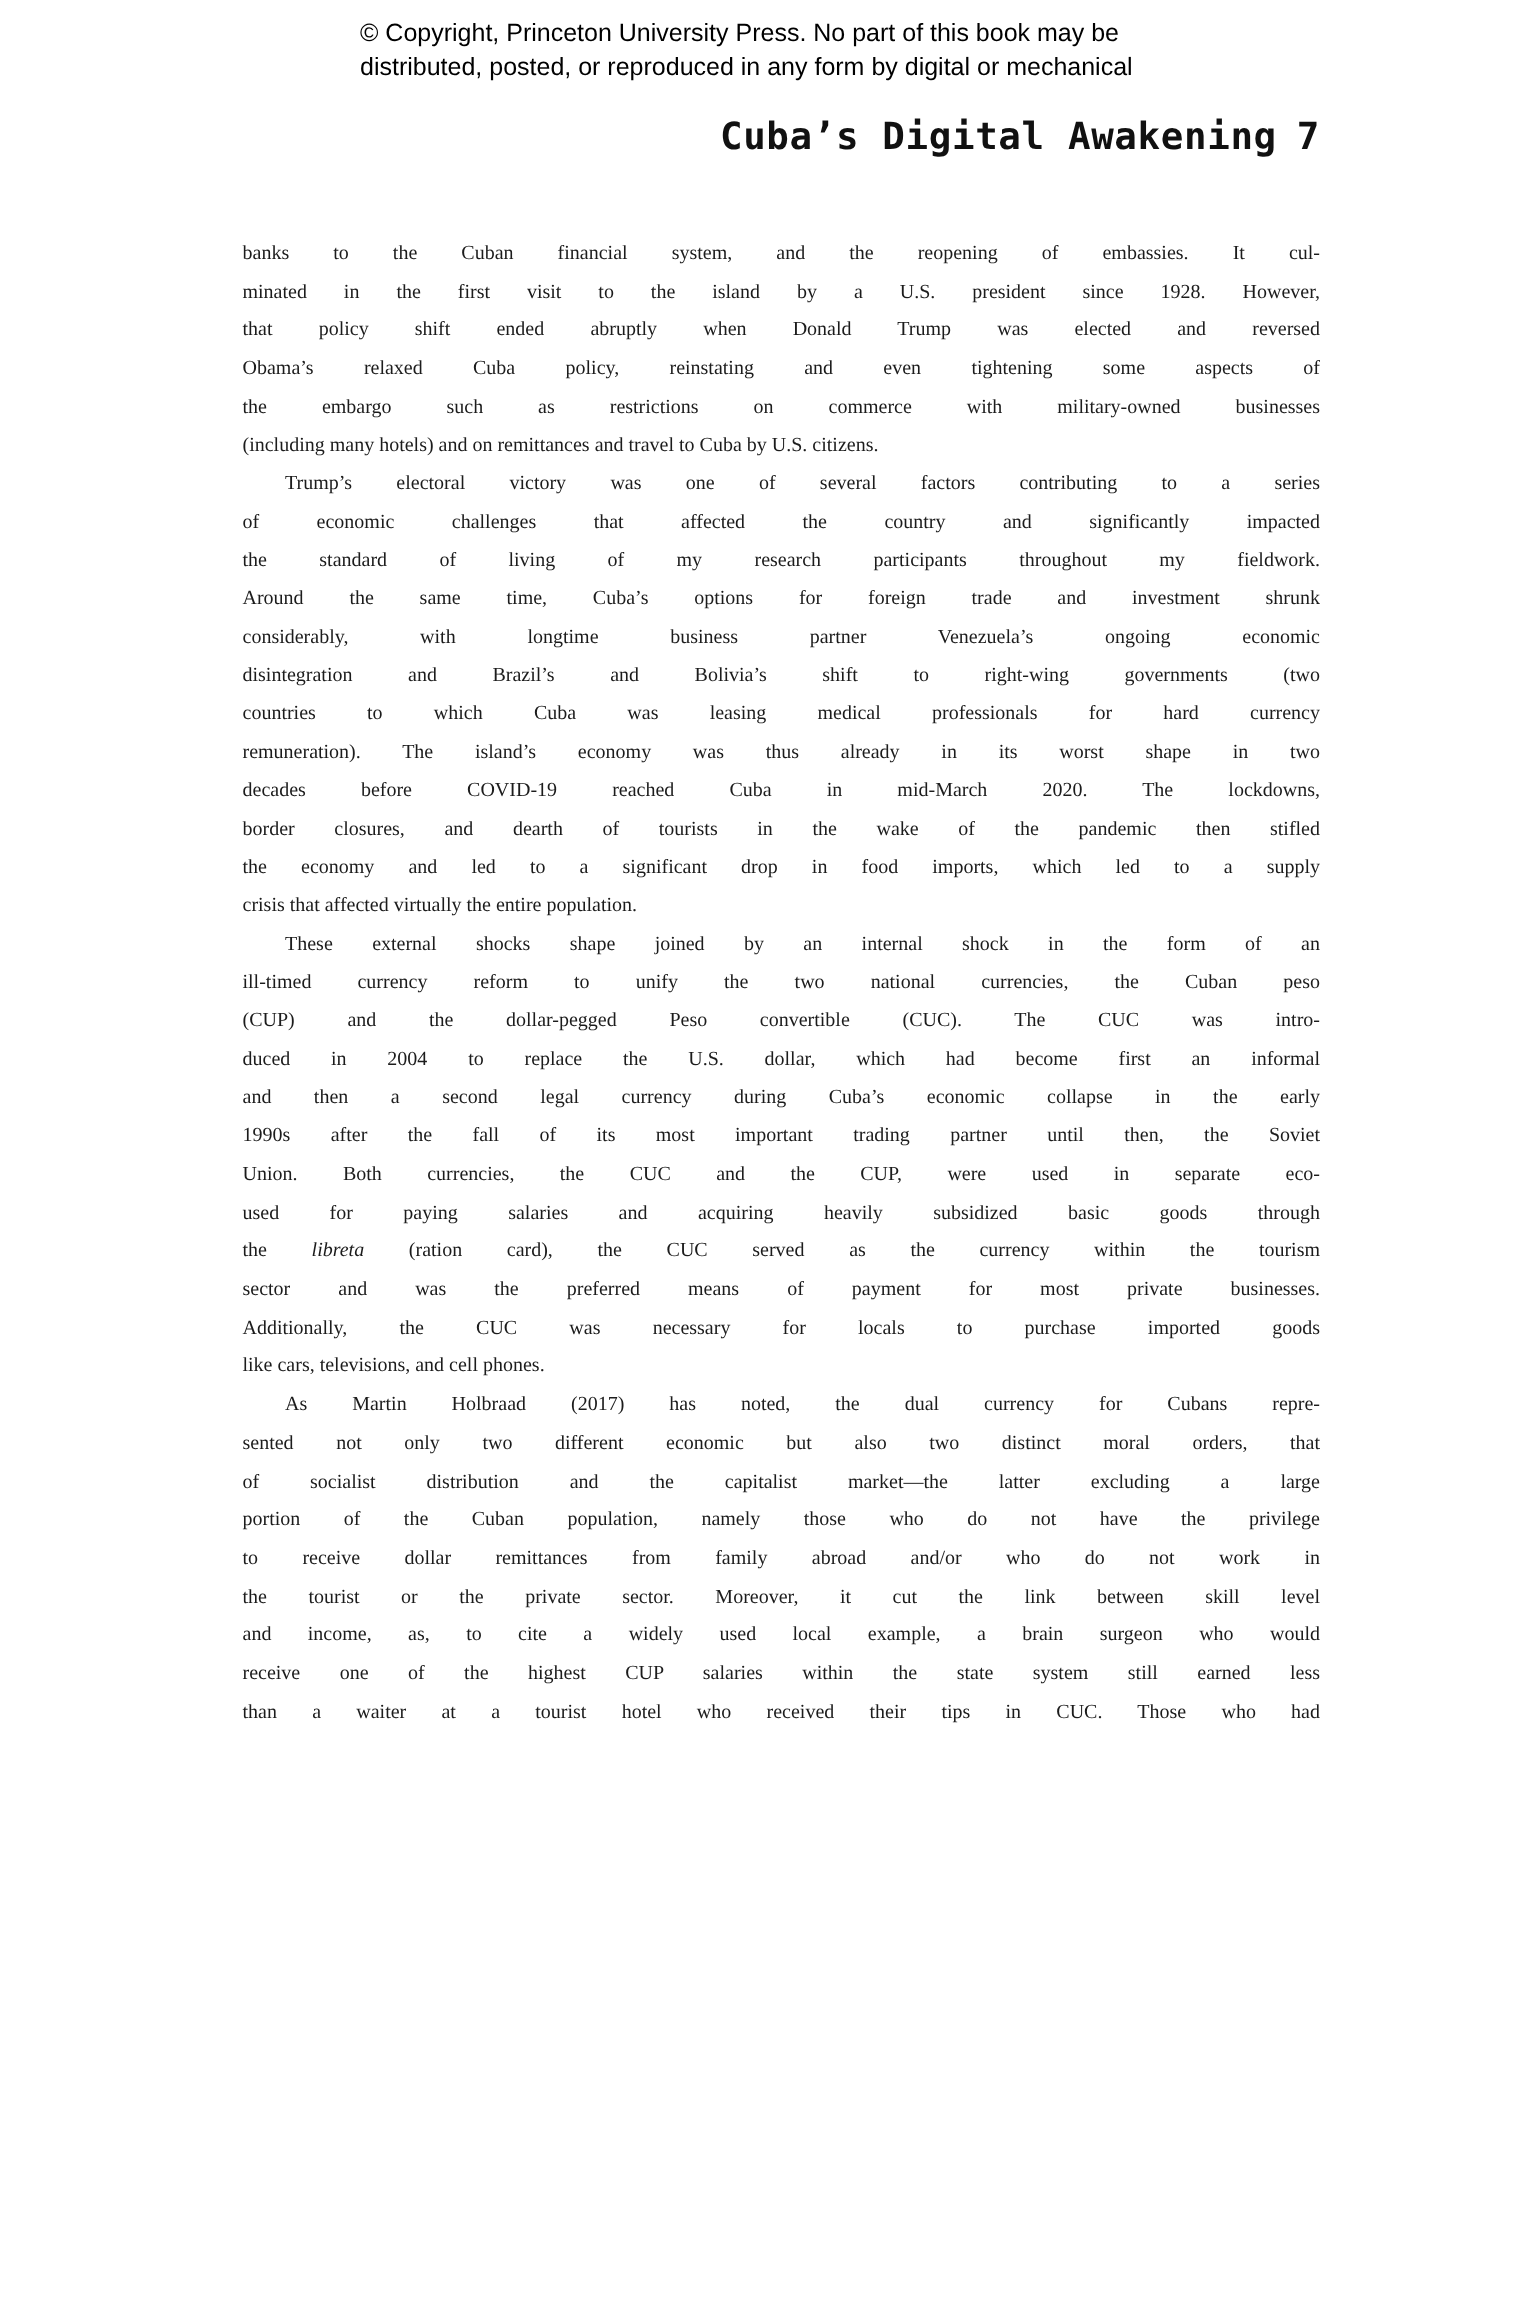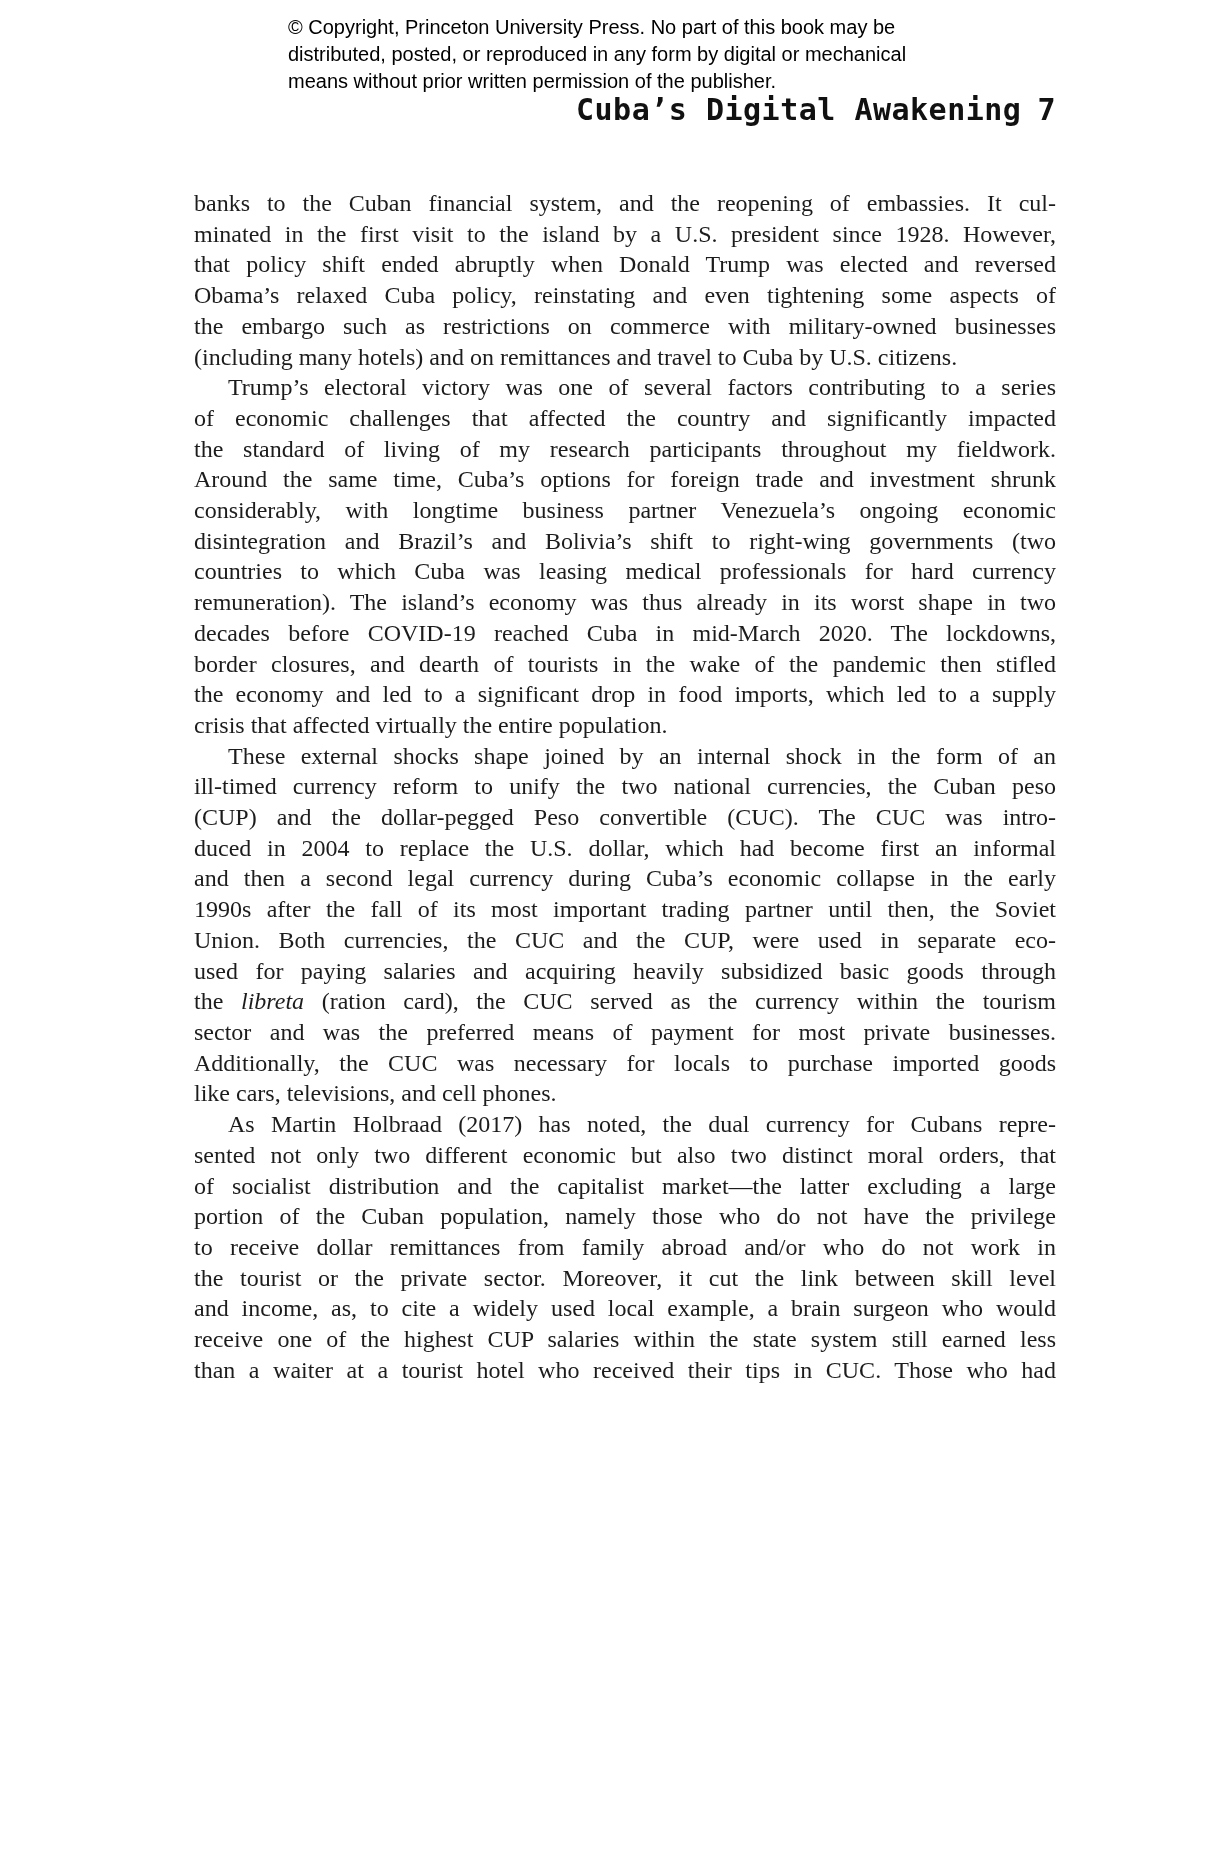--- a/index.html
+++ b/index.html
@@ -32,21 +32,21 @@
     color: #111111;
     letter-spacing: 0.5px;
     white-space: nowrap;
   }
   .running-head .pageno { margin-left: 16px; }
   .body-text {
     position: absolute;
     left: 166px;
     top: 188px;
     width: 862px;
-    font-size: 24px;
+    font-size: 16px;
     line-height: 30.7px;
     color: #1c1c1c;
   }
   .para { margin: 0; }
   .line {
     text-align: justify;
     text-align-last: justify;
     white-space: normal;
   }
   .line.lastline { text-align-last: left; }
@@ -64,21 +64,20 @@
   }
 </style>
 </head>
 <body>
 
 <div class="page">
 
   <div class="copyright">
     <div>© Copyright, Princeton University Press. No part of this book may be</div>
     <div>distributed, posted, or reproduced in any form by digital or mechanical</div>
-    <div>means without prior written permission of the publisher.</div>
   </div>
 
   <div class="running-head">
     <span>Cuba’s Digital Awakening</span><span class="pageno">7</span>
   </div>
 
   <div class="body-text">
       <div class="para">
         <div class="line">banks to the Cuban financial system, and the reopening of embassies. It cul-</div>
         <div class="line">minated in the first visit to the island by a U.S. president since 1928. However,</div>

